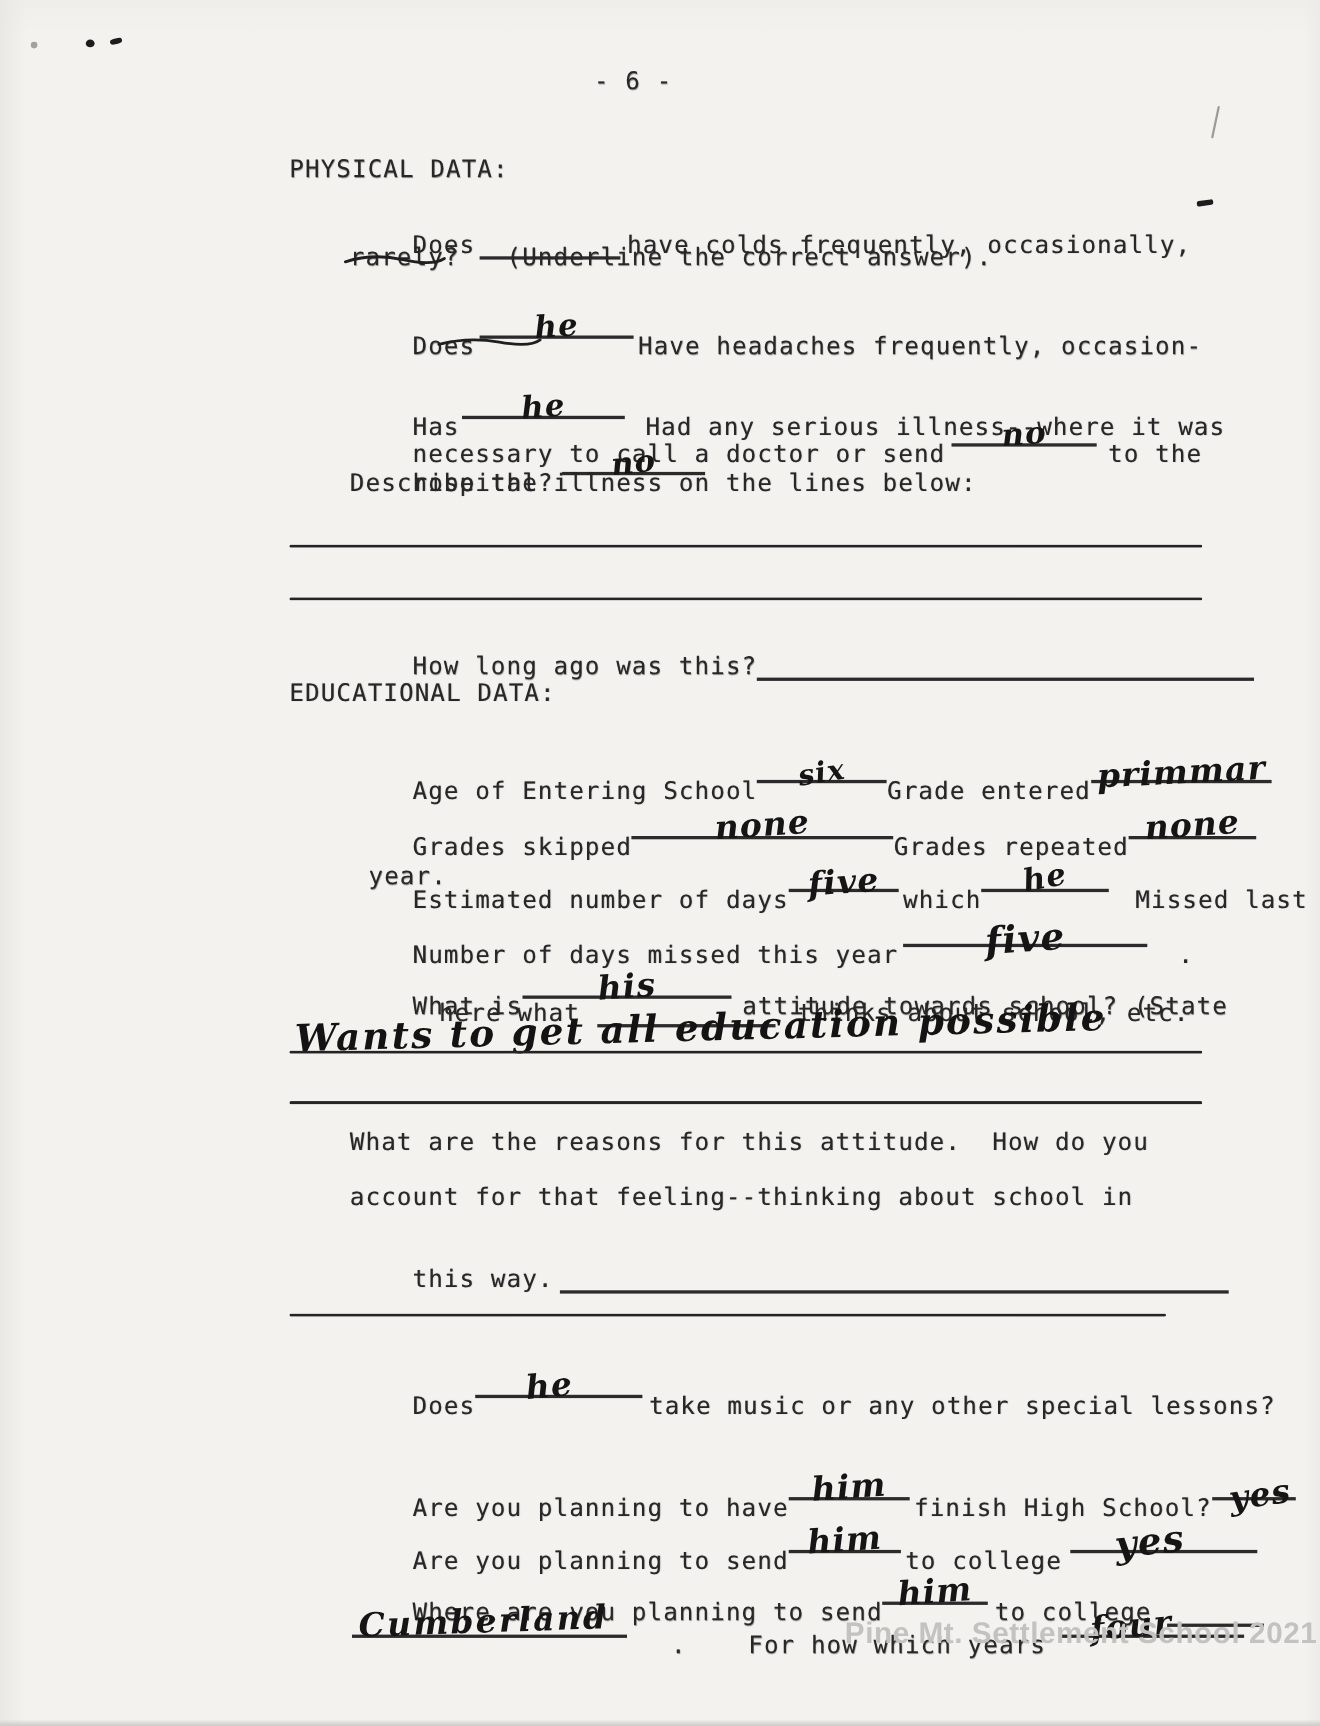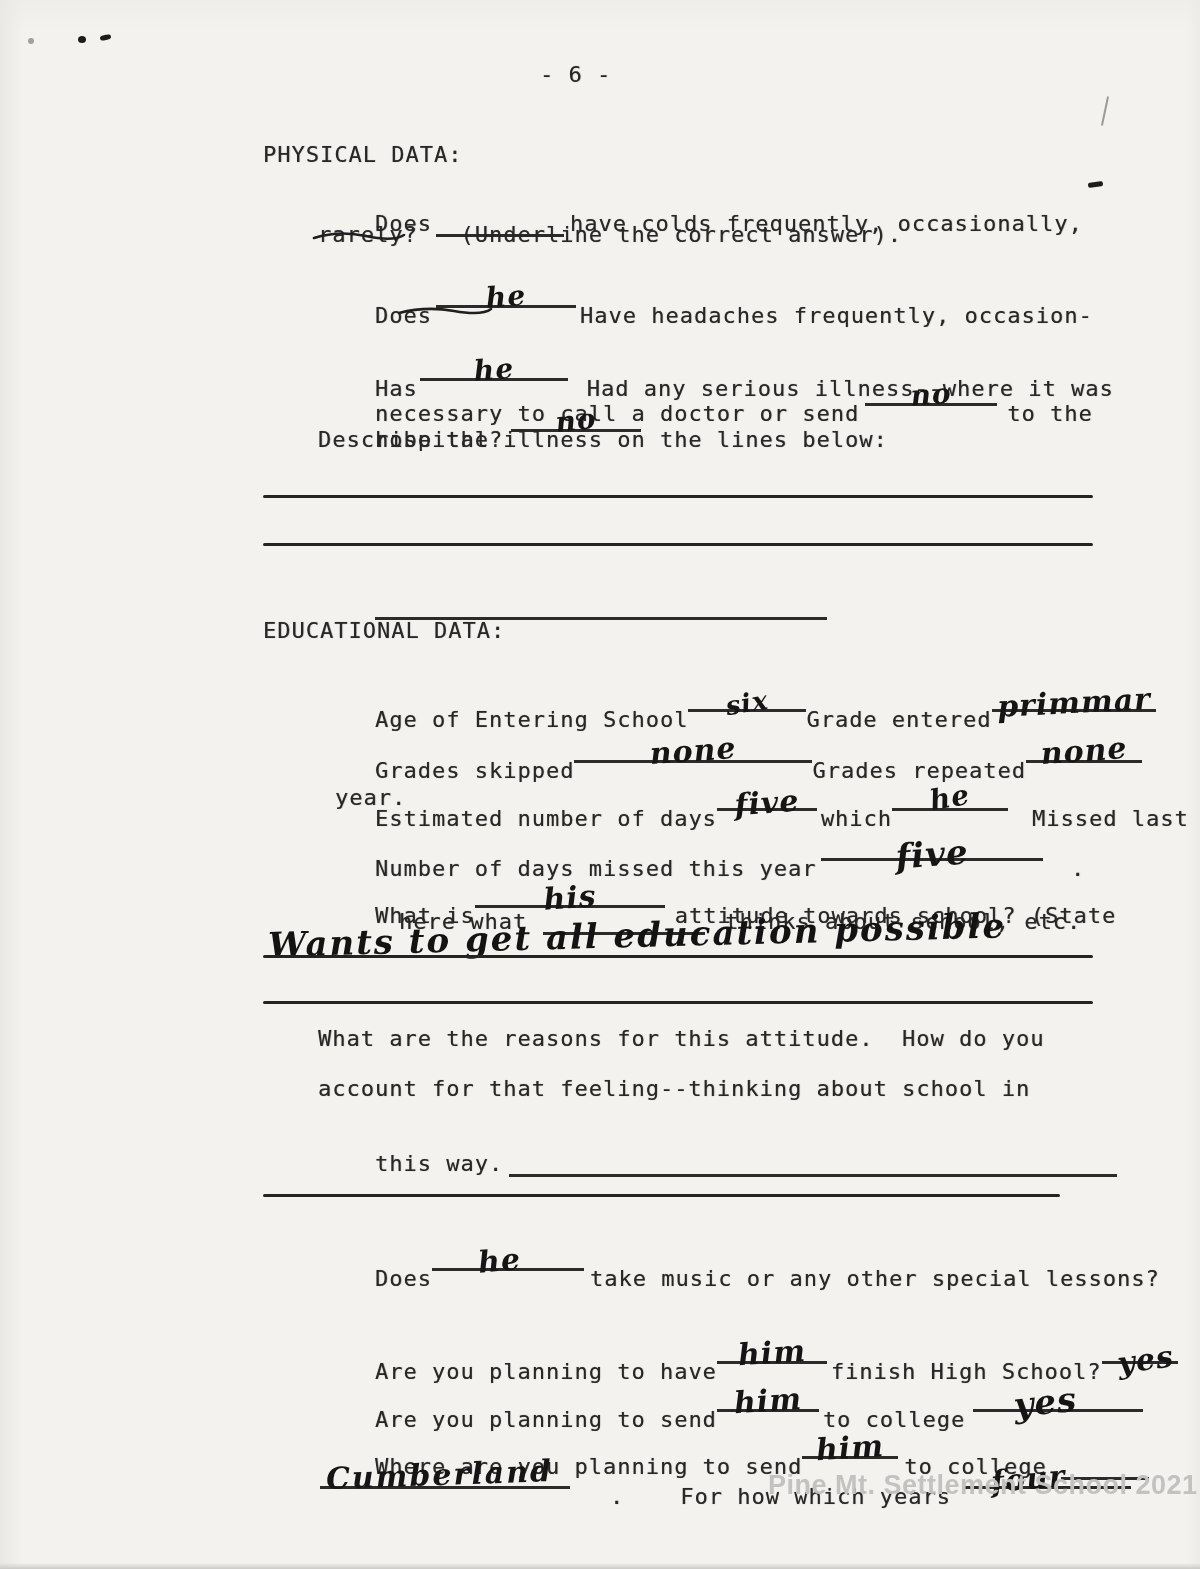--- a/index.html
+++ b/index.html
@@ -86,21 +86,21 @@
     <span class="t">hospital?</span><span class="blank" style="width:130px;margin-left:8px;">
       <span class="hw" style="transform:translateX(-50%) rotate(-6deg);">no</span></span>
   </div>
 
   <div class="ln" style="top:427px;">Describe the illness on the lines below:</div>
 
   <div class="rule" style="top:495px;"></div>
   <div class="rule" style="top:543px;"></div>
 
   <div class="ln" style="top:568px;">
-    <span class="blank" style="width:452px;"></span>
+    <span class="t">How long ago was this?</span><span class="blank" style="width:452px;"></span>
   </div>
 
   <div class="ln hdg" style="top:618px;">EDUCATIONAL DATA:</div>
 
   <div class="ln" style="top:661px;">
     <span class="t">Age of Entering School</span><span class="blank" style="width:118px;">
       <span class="hw" style="font-size:26px;transform:translateX(-50%) rotate(-9deg);bottom:-7px;">six</span></span><span class="t">Grade entered</span><span class="blank" style="width:164px;">
       <span class="hw" style="font-size:30px;bottom:-9px;transform:translateX(-50%) rotate(-3deg);">primmar</span></span>
   </div>
 

